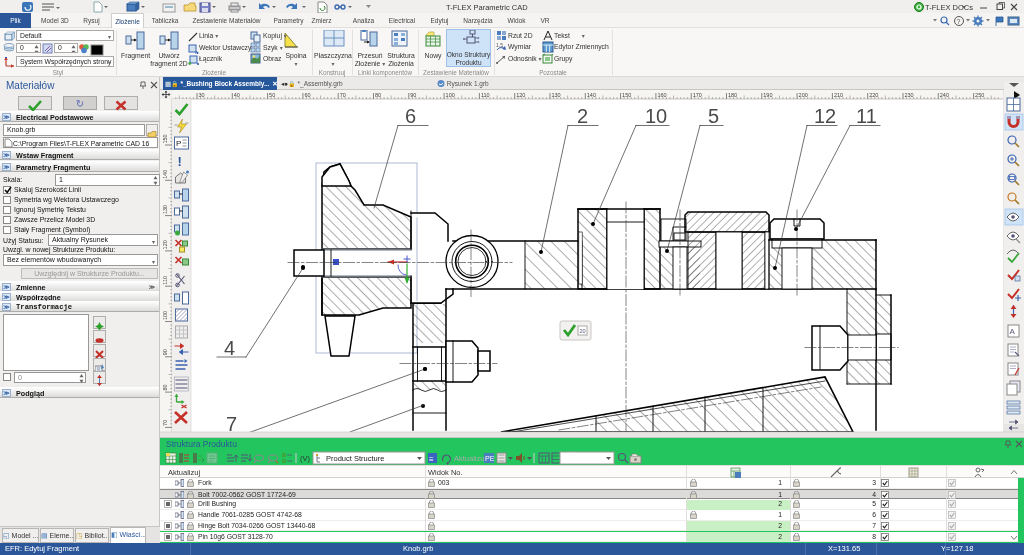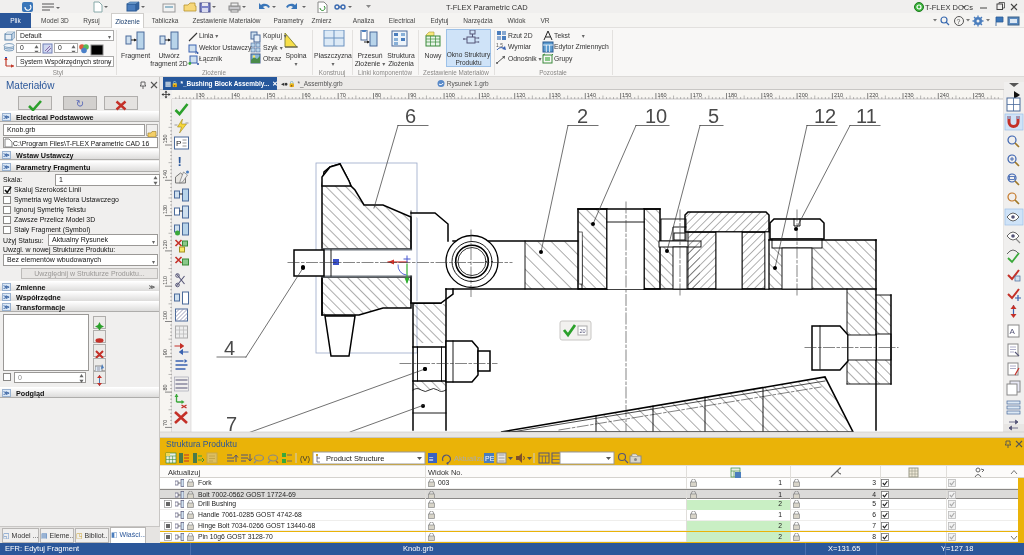--- a/index.html
+++ b/index.html
@@ -16,21 +16,21 @@
 .carr{position:absolute;right:2px;top:2px;font-size:6px;color:#666;}
 #lpanel{position:absolute;left:0;top:77px;width:160px;height:466px;background:#f0efee;border-right:1px solid #c8c6c4;}
 .sech{position:absolute;left:0;width:159px;height:11px;background:linear-gradient(#fdfdfd,#dddcdb);border-top:1px solid #fff;border-bottom:1px solid #aeadab;font-size:7.2px;font-weight:bold;color:#111;line-height:11px;white-space:nowrap;}
 .sech .si{position:absolute;left:2px;top:1px;width:9px;height:8px;background:#dce9f7;border:1px solid #9ab2d0;color:#2b579a;font-size:6px;line-height:7px;text-align:center;}
 .sech .st{position:absolute;left:16px;top:0;white-space:nowrap;}
 .fld{position:absolute;background:#fff;border:1px solid #9a9896;font-size:7px;color:#111;white-space:nowrap;}
 .cb{position:absolute;width:8px;height:8px;background:#fff;border:1px solid #8a8886;}
 .cbl{position:absolute;font-size:6.9px;color:#111;white-space:nowrap;}
 #canvas-wrap{position:absolute;left:160px;top:77px;width:864px;height:360px;}
 #statusbar{position:absolute;left:0;top:543px;width:1024px;height:12px;background:#2b579a;color:#fff;font-size:7.5px;line-height:12px;}
-#bpanel{position:absolute;left:160px;top:437px;width:864px;height:106px;background:#eab308;border-top:1px solid #c8c6c4;}
+#bpanel{position:absolute;left:160px;top:437px;width:864px;height:106px;background:#22c55e;border-top:1px solid #c8c6c4;}
 .trow{position:absolute;left:0;width:858px;height:10.7px;font-size:6.8px;color:#222;line-height:10.5px;white-space:nowrap;}
 .cdiv{position:absolute;top:0;width:1px;background:#e0deda;}
 </style></head>
 <body>
 <div id="app">
 <div id="titlebar">
 <svg class="abs" style="left:0;top:0" width="400" height="13" viewBox="0 0 400 13">
  <rect x="22" y="2" width="11" height="10" rx="2" fill="#3a76b9"></rect>
         <path d="M25 7a3 3 0 1 0 5-2" stroke="#fff" stroke-width="1.2" fill="none"></path>
  <g stroke="#555" stroke-width="1.1">
@@ -324,21 +324,21 @@
       </div>
 <div class="fld" style="left:3px;top:47px;width:142px;height:12px;line-height:10px;padding-left:3px;">Knob.grb</div>
 <div class="abs" style="left:146px;top:47px;width:12px;height:12px;background:#f0efee;border:1px solid #b0aeac;"><svg width="10" height="10" viewBox="0 0 10 10">
           <path d="M1 4h3l1-1.5h4V8H1z" fill="#f4cf68" stroke="#a8882e" stroke-width=".7"></path>
         </svg></div>
 <div class="fld" style="left:3px;top:60px;width:155px;height:11px;line-height:9px;font-size:6.8px;"><svg style="vertical-align:-2px" width="9" height="10" viewBox="0 0 9 10">
           <path d="M1 1h4l3 3v5H1z" fill="#fff" stroke="#888"></path>
         </svg>C:\Program Files\T-FLEX Parametric CAD 16</div>
 <div class="sech" style="top:72px;">
         <span class="si">≫</span>
-        <span class="st">Wstaw Ustawczy</span>
+        <span class="st">Wstaw Fragment</span>
       </div>
 <div class="sech" style="top:84px;">
         <span class="si">≫</span>
         <span class="st">Parametry Fragmentu</span>
       </div>
 <div class="cbl" style="left:3px;top:99px;">Skala:</div>
 <div class="fld" style="left:55px;top:97px;width:105px;height:12px;line-height:10px;padding-left:3px;">1<svg style="position:absolute;right:1px;top:1px" width="5" height="9" viewBox="0 0 5 9">
           <path d="M2.5 0L.5 3.2h4z" fill="#666"></path>
           <path d="M2.5 9L.5 5.8h4z" fill="#666"></path>
         </svg></div>
@@ -363,21 +363,21 @@
 <div class="abs" style="left:21px;top:191px;width:137px;height:11px;background:#e8e6e4;border:1px solid #bdbbb9;font-size:7px;color:#9a9896;text-align:center;line-height:10px;">Uwzględnij w Strukturze Produktu...</div>
 <div class="sech" style="top:204px;">
         <span class="si">≫</span>
         <span class="st">Zmienne</span>
         <span style="position:absolute;right:4px;font-size:6px;color:#555;">≫</span>
       </div>
 <div class="sech" style="top:214px;">
         <span class="si">≫</span>
         <span class="st">Współrzędne</span>
       </div>
-<div class="sech" style="top:224px;">
+<div class="sech" style="top:224px;font-family:Liberation Mono, monospace;">
         <span class="si">≫</span>
         <span class="st">Transformacje</span>
       </div>
 <div class="abs" style="left:3px;top:237px;width:86px;height:57px;background:#fff;border:1px solid #9a9896;"></div>
 <div class="abs" style="left:93px;top:239px;width:13px;height:13px;background:#ecebe9;border:1px solid #b0aeac;text-align:center;"><svg width="9" height="9" viewBox="0 0 9 9">
           <path d="M4.5 0L6 3l3 1.5L6 6 4.5 9 3 6 0 4.5 3 3z" fill="#2ba02b"></path>
         </svg></div>
 <div class="abs" style="left:93px;top:253px;width:13px;height:13px;background:#ecebe9;border:1px solid #b0aeac;text-align:center;"><svg width="9" height="9" viewBox="0 0 9 9">
           <ellipse cx="4.5" cy="4.5" rx="4" ry="2.2" fill="#c43028"></ellipse>
         </svg></div>

